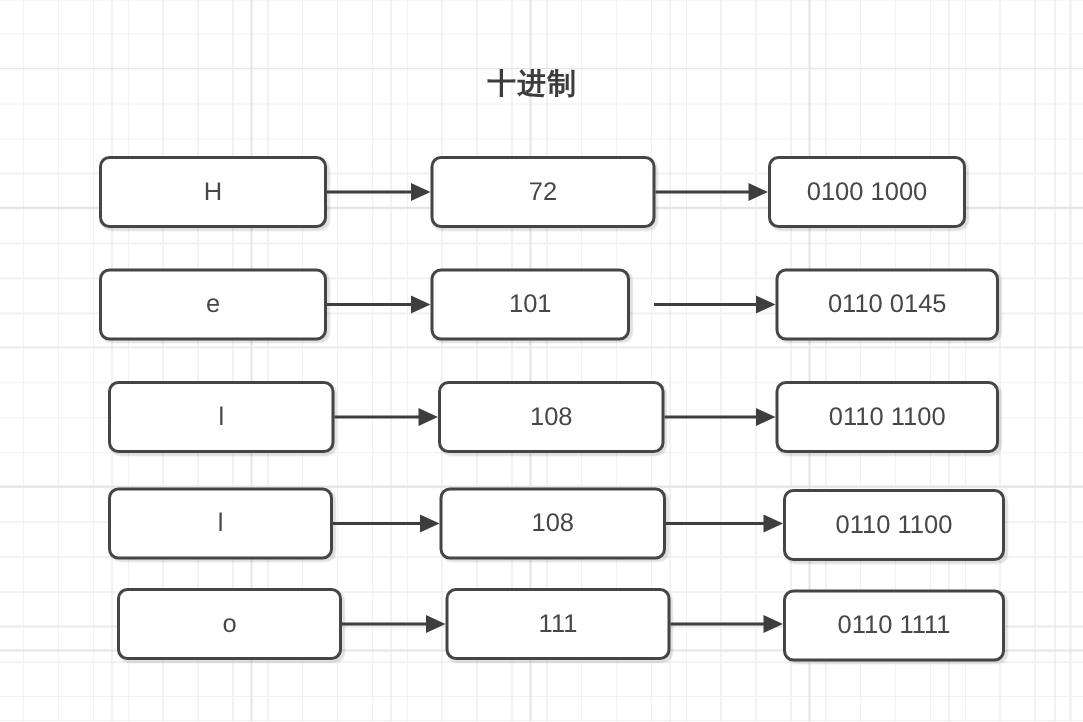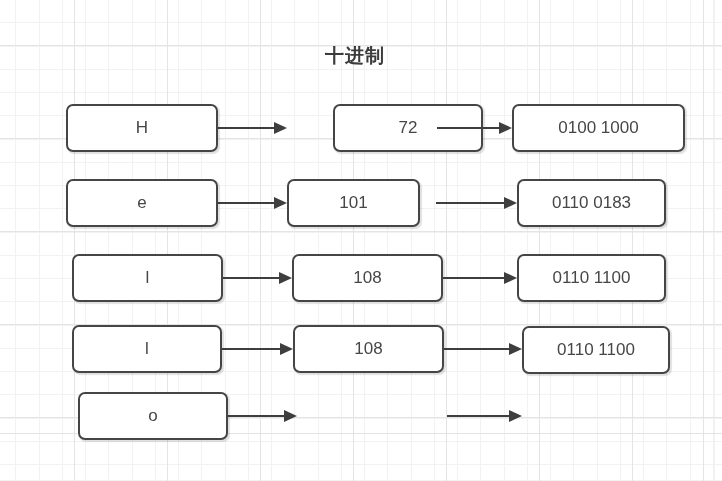--- a/index.html
+++ b/index.html
@@ -57,47 +57,47 @@
 
   <div class="hdr" style="left:280px;top:43px;width:150px;">十进制</div>
 
   <div class="node" style="left:66px;top:104px;width:152px;">
     <span>H</span>
   </div>
   <div class="arrow" style="left:218px;top:122px;width:69px;">
     <i class="shaft"></i>
       <i class="head"></i>
   </div>
-  <div class="node" style="left:287px;top:104px;width:150px;margin-left:46px;">
+  <div class="node" style="left:287px;top:104px;width:150px;">
     <span>72</span>
   </div>
   <div class="arrow" style="left:437px;top:122px;width:75px;">
     <i class="shaft"></i>
       <i class="head"></i>
   </div>
-  <div class="node" style="left:512px;top:104px;width:173px;">
+  <div class="node" style="left:512px;top:104px;width:132px;">
     <span>0100 1000</span>
   </div>
 
   <div class="node" style="left:66px;top:179px;width:152px;">
     <span>e</span>
   </div>
   <div class="arrow" style="left:218px;top:197px;width:69px;">
     <i class="shaft"></i>
       <i class="head"></i>
   </div>
   <div class="node" style="left:287px;top:179px;width:133px;">
     <span>101</span>
   </div>
   <div class="arrow" style="left:436px;top:197px;width:81px;">
     <i class="shaft"></i>
       <i class="head"></i>
   </div>
   <div class="node" style="left:517px;top:179px;width:149px;">
-    <span>0110 0183</span>
+    <span>0110 0145</span>
   </div>
 
   <div class="node" style="left:72px;top:254px;width:151px;">
     <span>l</span>
   </div>
   <div class="arrow" style="left:223px;top:272px;width:69px;">
     <i class="shaft"></i>
       <i class="head"></i>
   </div>
   <div class="node" style="left:292px;top:254px;width:151px;">
@@ -129,18 +129,24 @@
     <span>0110 1100</span>
   </div>
 
   <div class="node" style="left:78px;top:392px;width:150px;">
     <span>o</span>
   </div>
   <div class="arrow" style="left:228px;top:410px;width:69px;">
     <i class="shaft"></i>
       <i class="head"></i>
   </div>
+  <div class="node" style="left:297px;top:392px;width:150px;">
+    <span>111</span>
+  </div>
   <div class="arrow" style="left:447px;top:410px;width:75px;">
     <i class="shaft"></i>
       <i class="head"></i>
+  </div>
+  <div class="node" style="left:522px;top:393px;width:148px;">
+    <span>0110 1111</span>
   </div>
 
 </div>
 
 </body></html>

